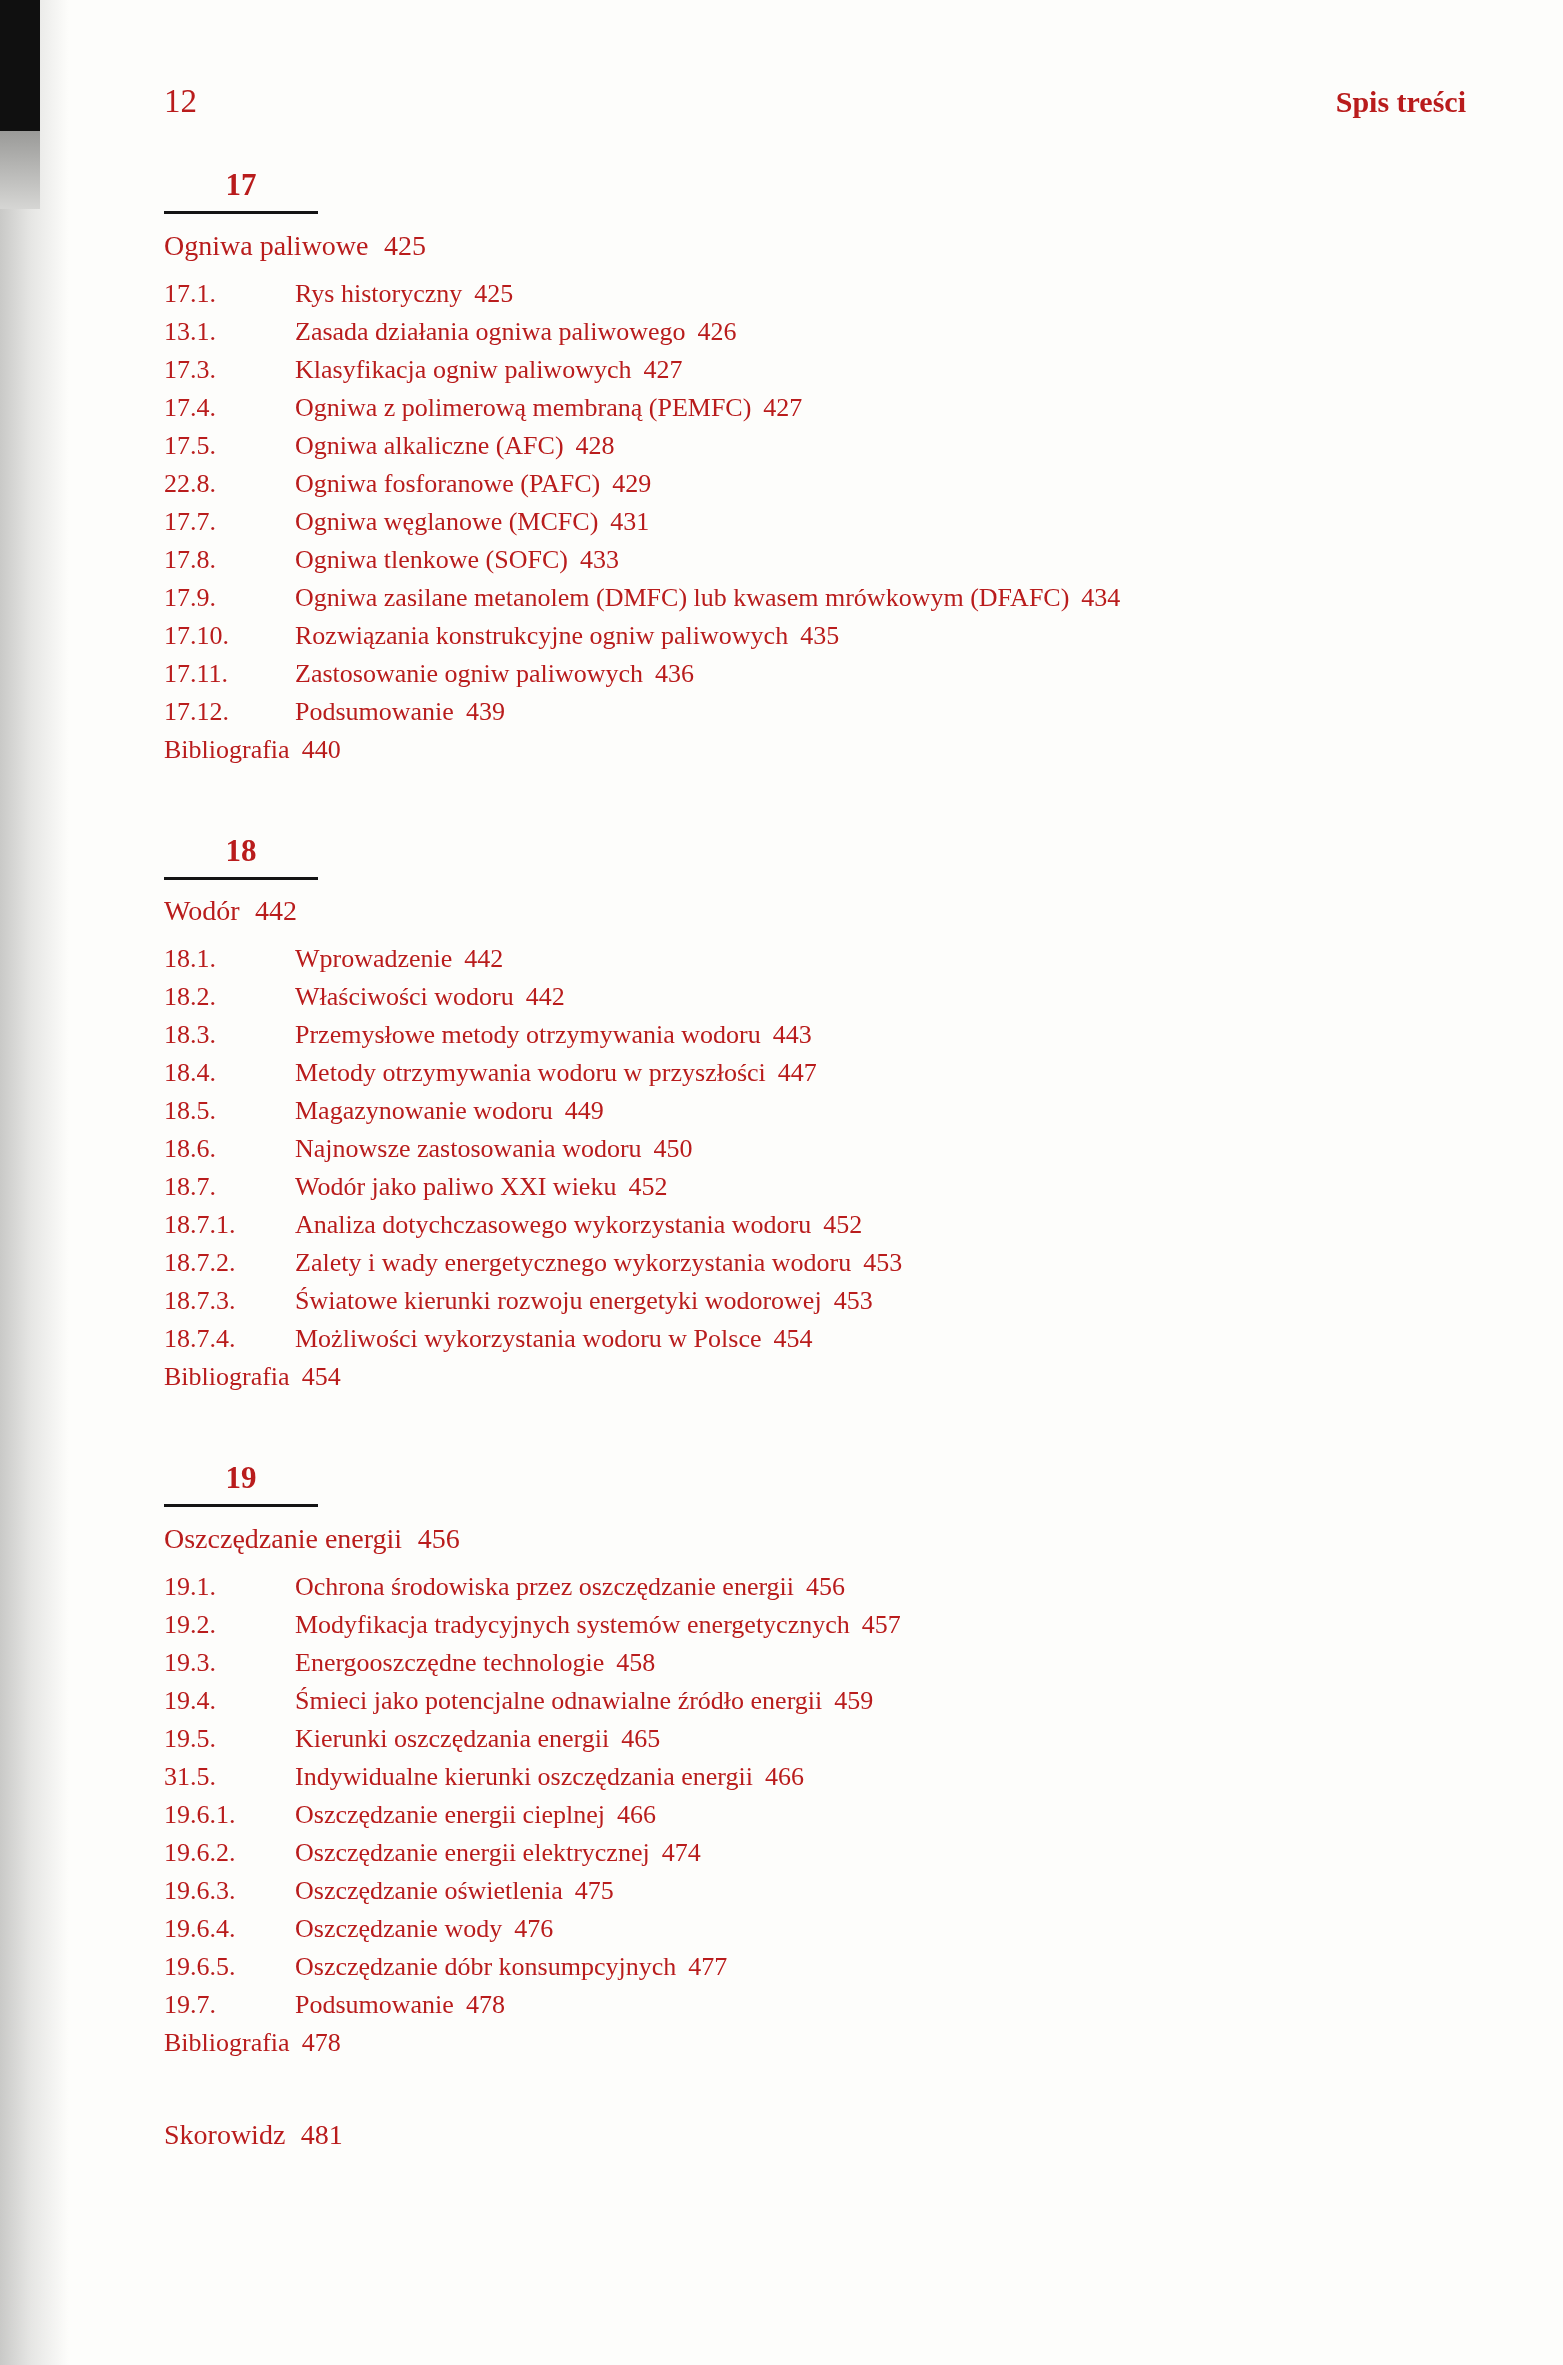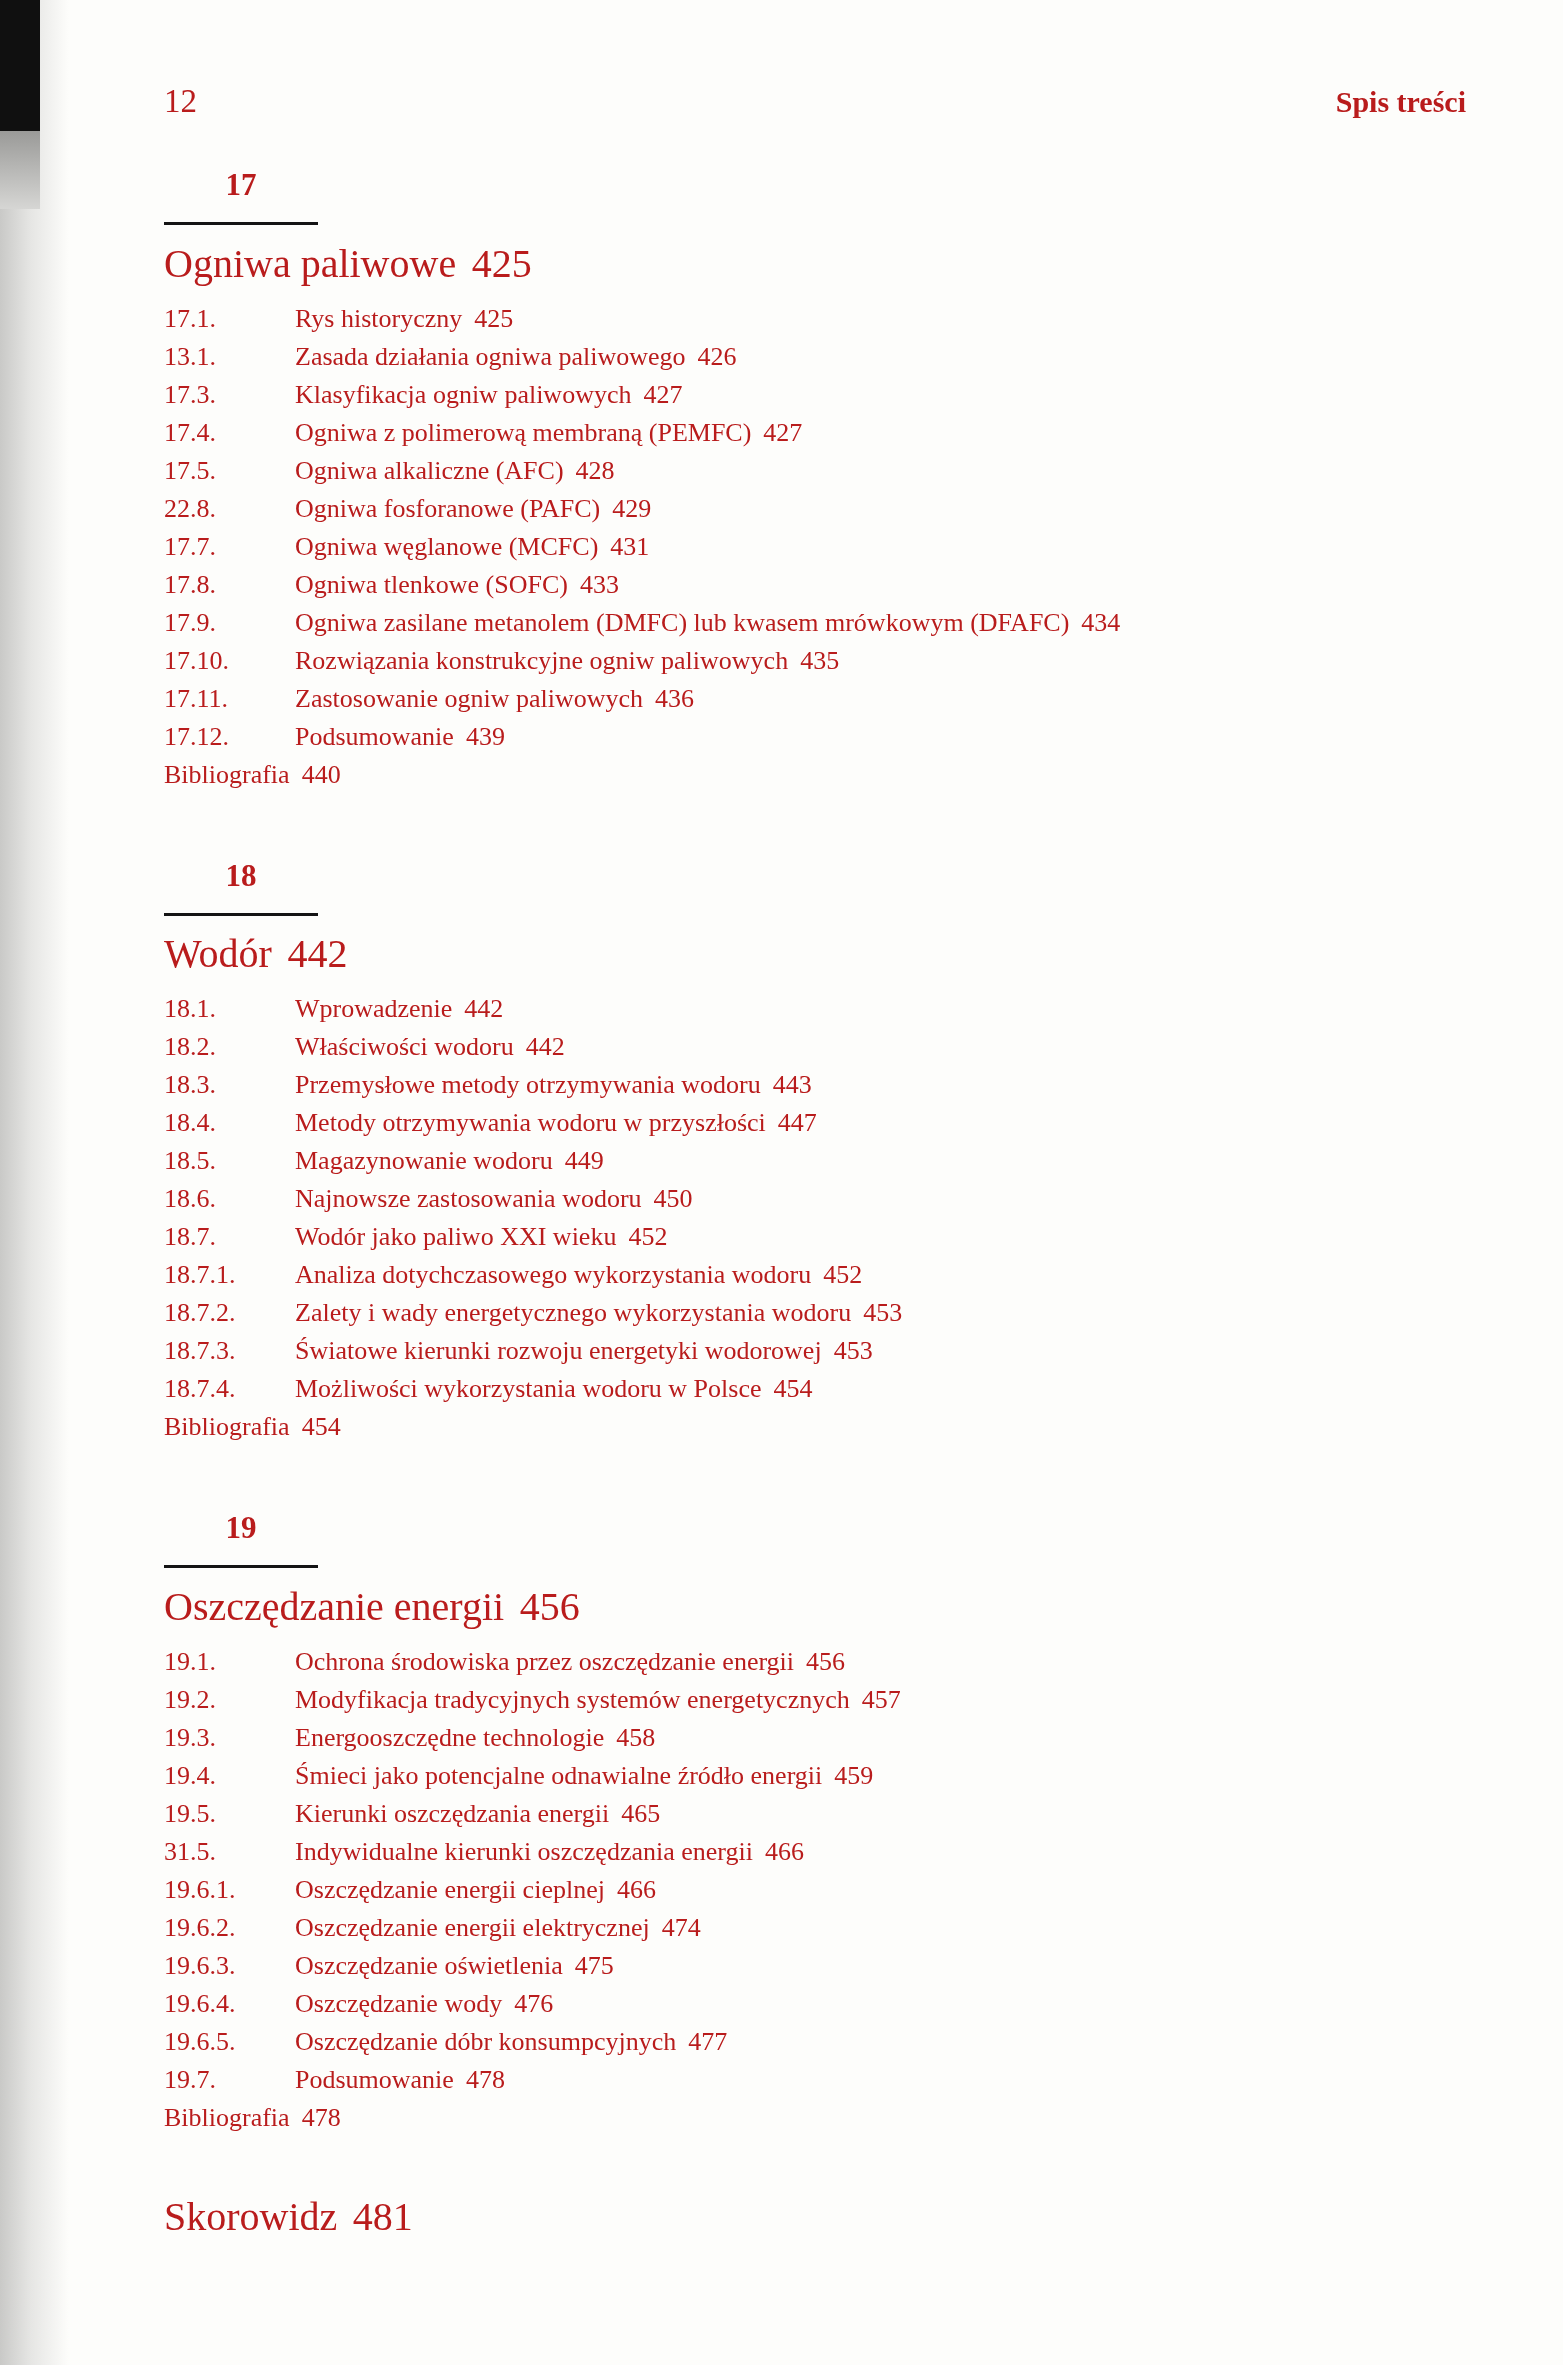--- a/index.html
+++ b/index.html
@@ -31,23 +31,23 @@
     padding: 83px 97px 0 164px;
   }
   .pagenum { font-size: 33px; }
   .headtitle { font-size: 30px; font-weight: bold; }
   #content { position: relative; padding-left: 164px; padding-right: 86px; }
   .chapter { margin-top: 47px; }
   .chapter + .chapter { margin-top: 64px; }
   .chapnum {
     width: 154px; text-align: center;
     font-size: 31px; font-weight: bold;
-    padding-bottom: 19px; border-bottom: 3.5px solid #141414;
-  }
-  .chaptitle { margin: 15.5px 0 0; font-size: 40px; font-weight: normal; line-height: 1.15; }
+    padding-bottom: 8px; border-bottom: 3.5px solid #141414;
+  }
+  .chaptitle { margin: 15.5px 0 0; font-size: 28px; font-weight: normal; line-height: 1.15; }
   .chaptitle .pg { margin-left: 15.5px; }
   .entries { margin-top: 13px; }
   .row { display: flex; font-size: 26px; line-height: 38px; }
   .num { width: 131px; flex: 0 0 131px; }
   .pg { margin-left: 12px; }
   .skorowidz-wrap { position: relative; padding-left: 164px; margin-top: 57px; }
 </style>
 </head>
 <body>
 

